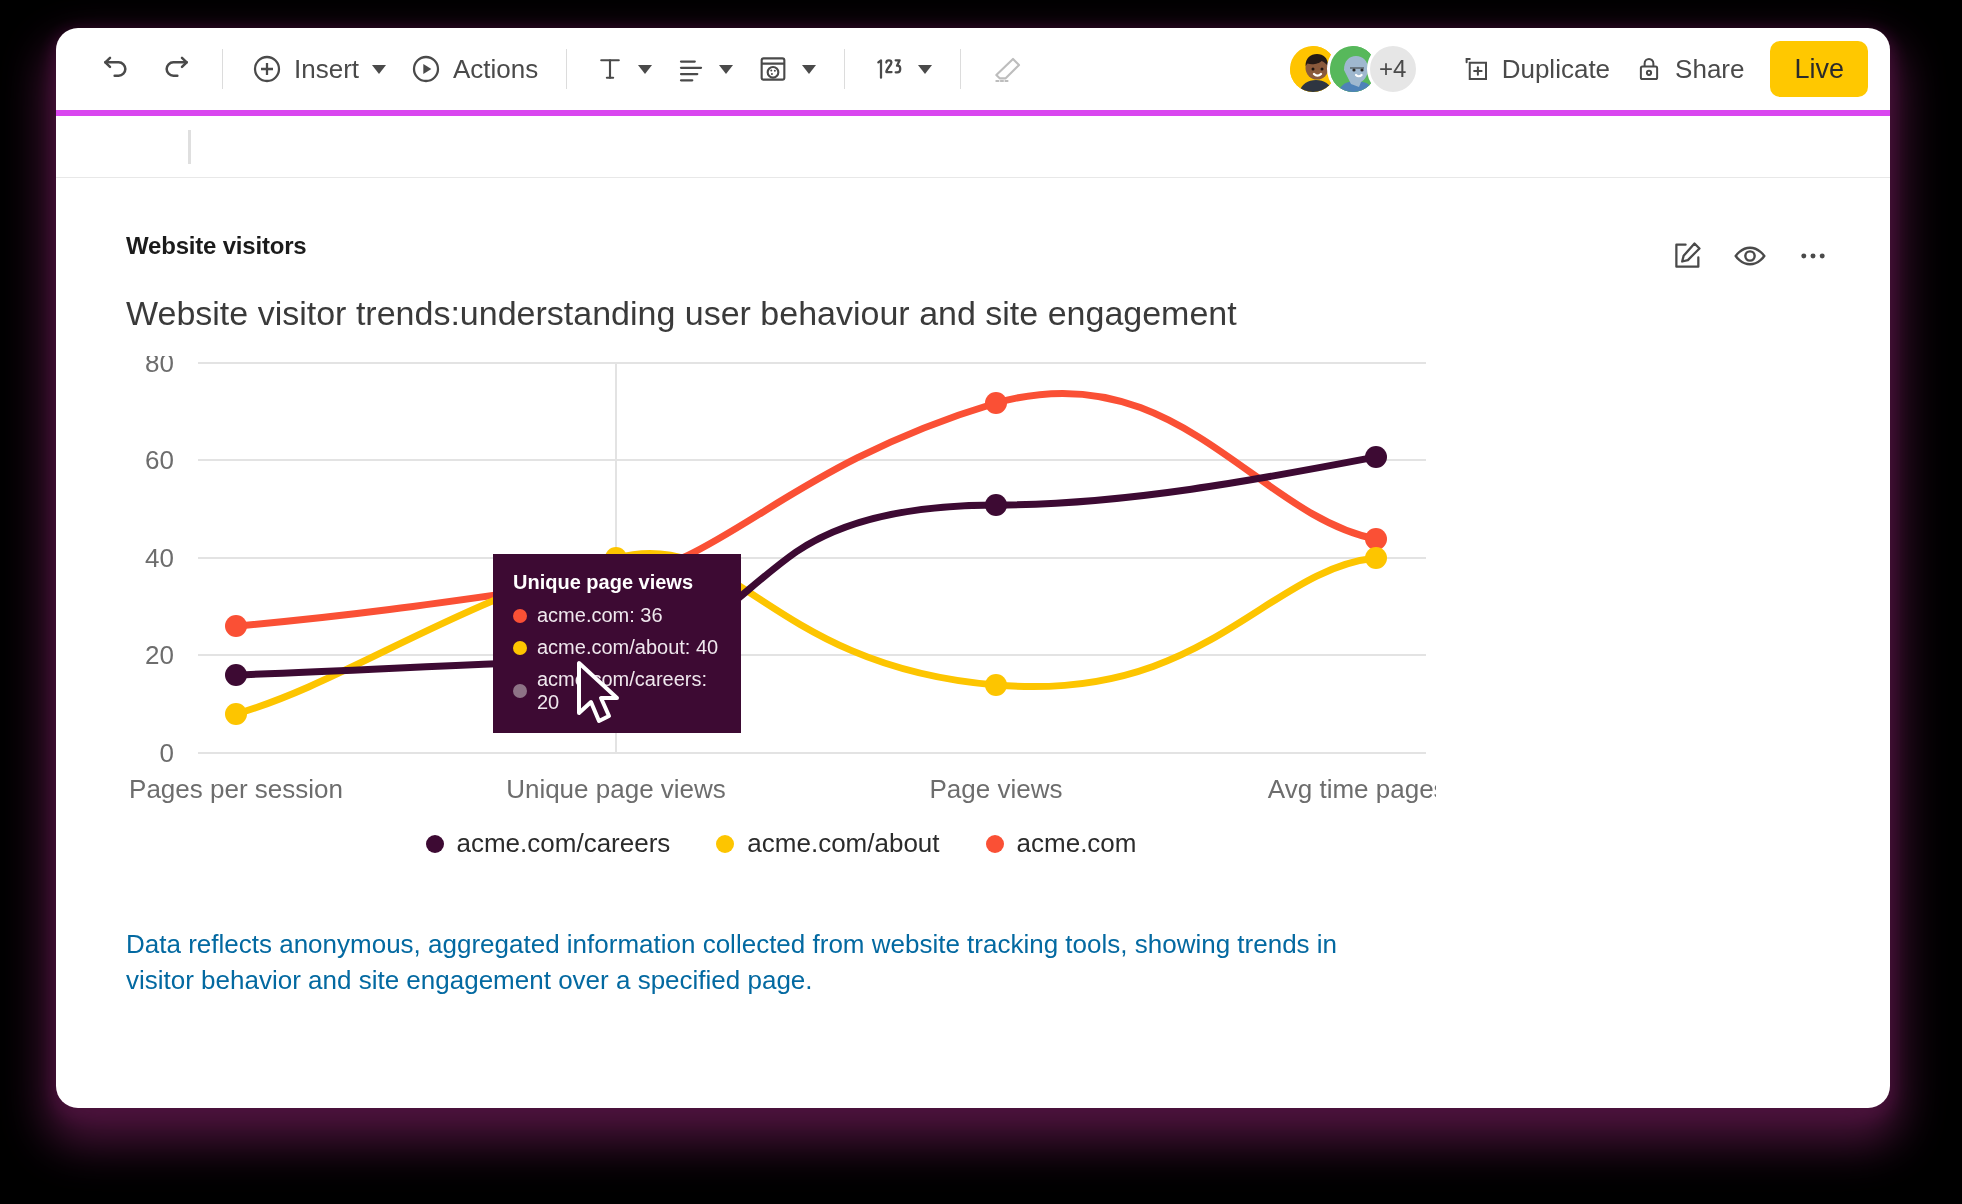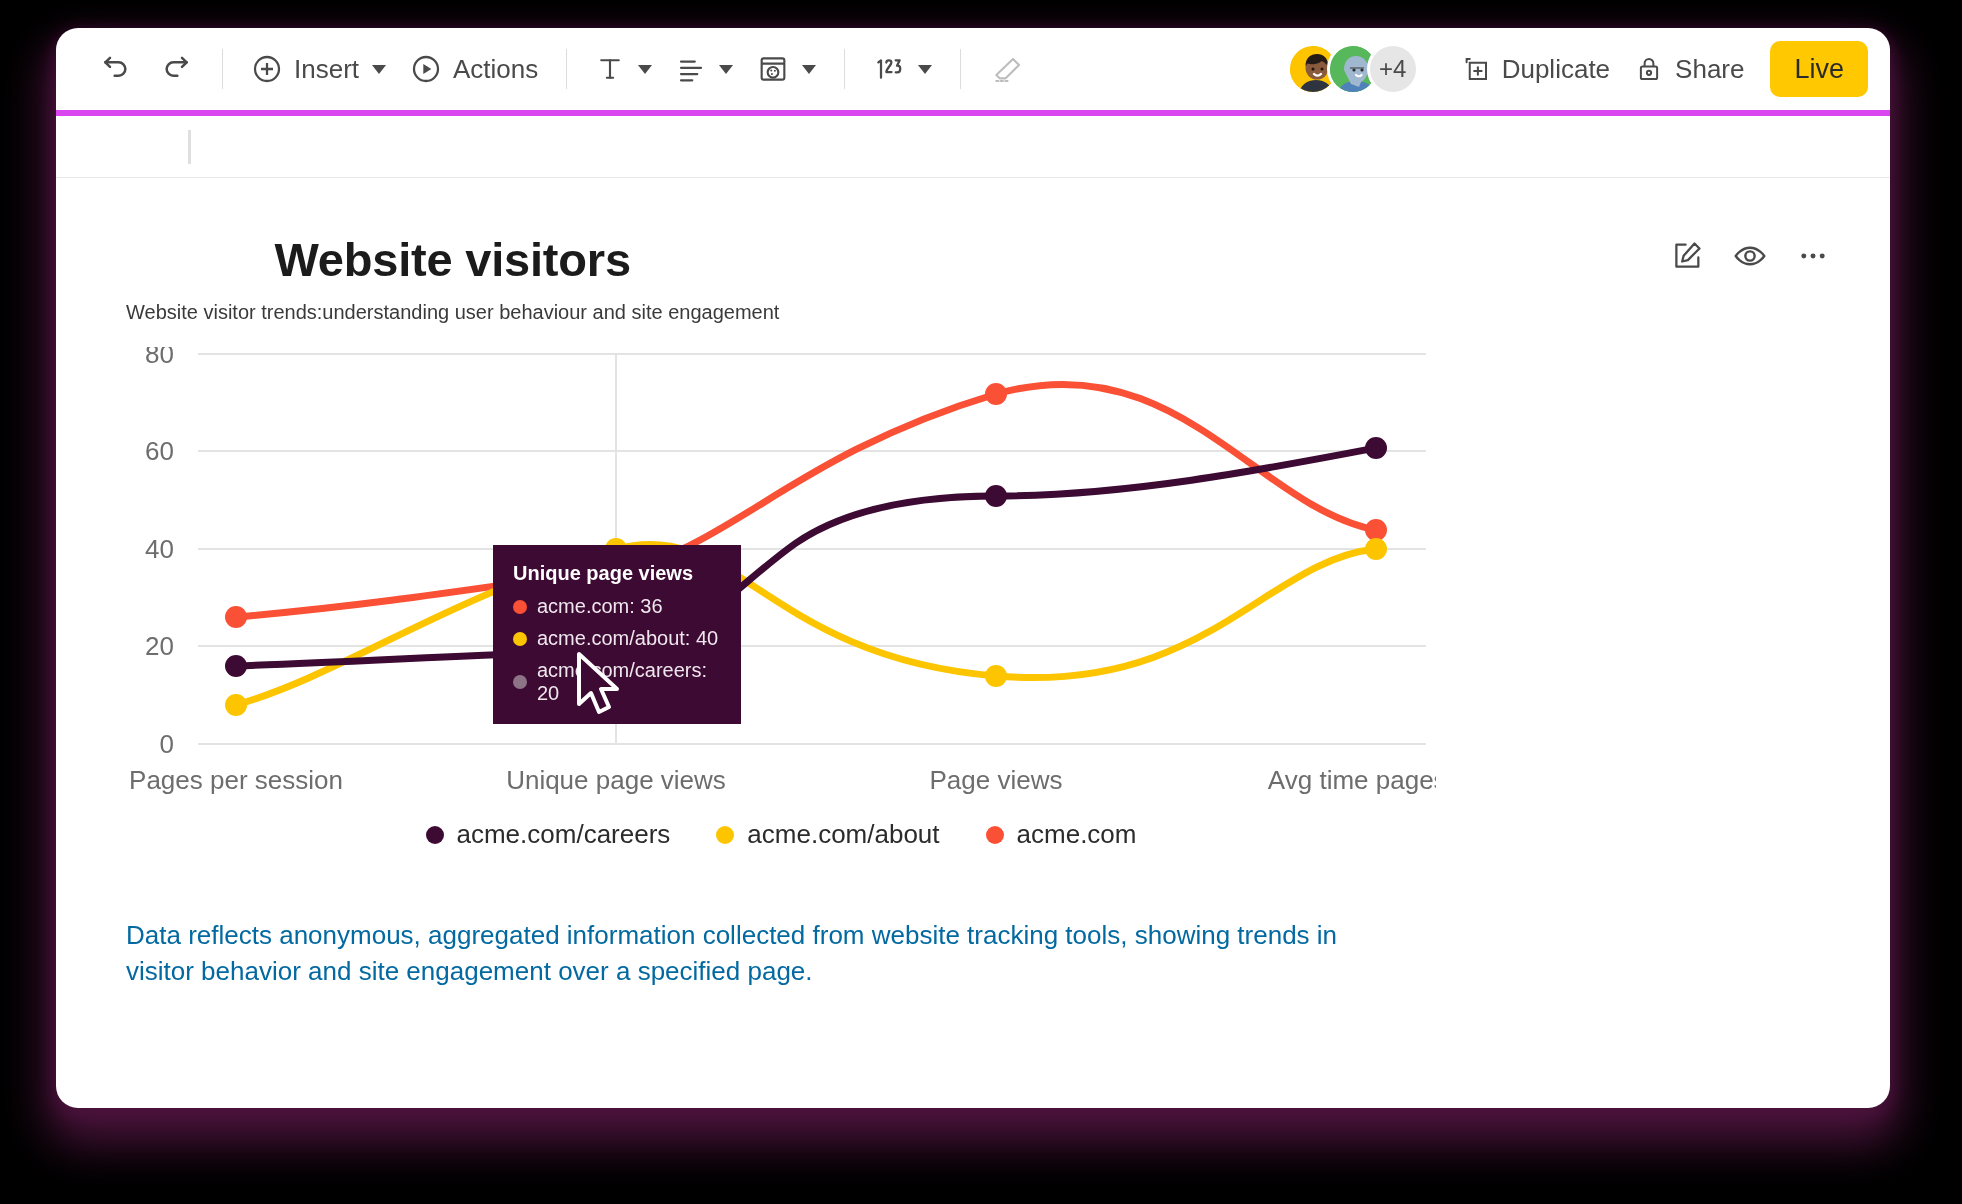--- a/index.html
+++ b/index.html
@@ -65,22 +65,22 @@
     padding: 2px 24px; border-radius: 10px; cursor: pointer; margin-left: 14px;
   }
 
   
   .ruler-row { height: 62px; border-bottom: 1px solid #e8e8e8; position: relative; }
   .ruler-tick { position: absolute; left: 132px; top: 14px; width: 3px; height: 34px; background: #dfdfdf; }
 
   
   .content { padding: 54px 60px 0 70px; position: relative; }
   .card-head { display: flex; align-items: flex-start; }
-  .chart-title { font-size: 47px; font-weight: bold; color: #1b1b1b; letter-spacing: -0.2px; text-align: center; }
-  .chart-subtitle { font-size: 20px; color: #3a3a3a; margin-top: 14px; }
+  .chart-title { font-size: 24px; font-weight: bold; color: #1b1b1b; letter-spacing: -0.2px; }
+  .chart-subtitle { font-size: 34px; color: #3a3a3a; margin-top: 34px; }
   .head-actions { margin-left: auto; display: flex; align-items: center; gap: 28px; padding-top: 6px; }
   .head-icon { color: #4a4a4a; cursor: pointer; display:block; }
 
   
   .chart-wrap { position: relative; margin-top: 23px; width: 1310px; height: 470px; }
   .chart-svg { display:block; }
 
   .tick-label { font-size: 26px; fill: #6d6d6d; font-family: "Liberation Sans", sans-serif; }
   .xcat-label { font-size: 26px; fill: #6d6d6d; font-family: "Liberation Sans", sans-serif; text-anchor: middle; }
 

